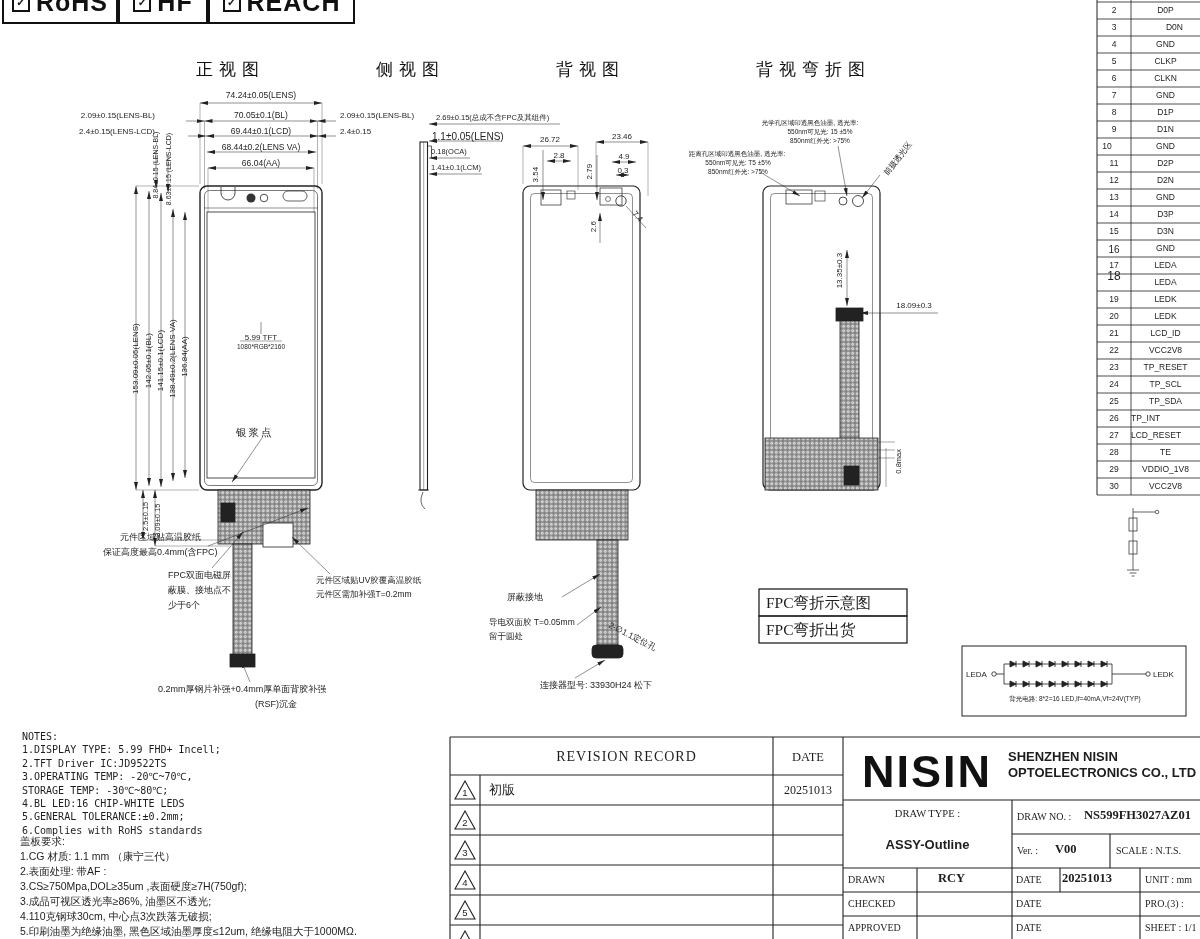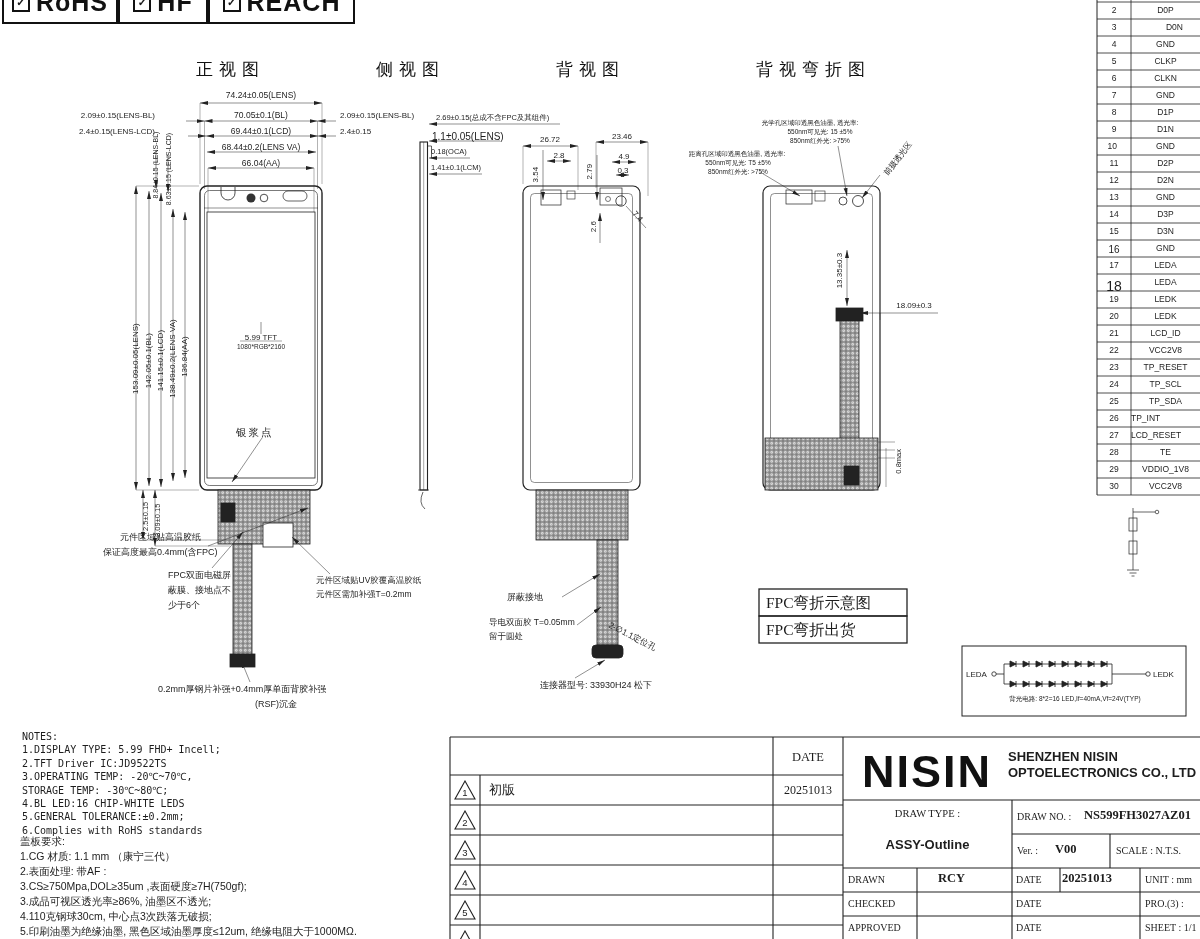--- a/index.html
+++ b/index.html
@@ -347,37 +347,37 @@
       <div class="lbl" style="left: 1097px; top: 57px; width: 34px; text-align: center; font-size: 8.5px;">5</div>
       <div class="lbl" style="left: 1131px; top: 57px; width: 69px; text-align: center; font-size: 8.5px;">CLKP</div>
       <div class="lbl" style="left: 1097px; top: 74px; width: 34px; text-align: center; font-size: 8.5px;">6</div>
       <div class="lbl" style="left: 1131px; top: 74px; width: 69px; text-align: center; font-size: 8.5px;">CLKN</div>
       <div class="lbl" style="left: 1097px; top: 91px; width: 34px; text-align: center; font-size: 8.5px;">7</div>
       <div class="lbl" style="left: 1131px; top: 91px; width: 69px; text-align: center; font-size: 8.5px;">GND</div>
       <div class="lbl" style="left: 1097px; top: 108px; width: 34px; text-align: center; font-size: 8.5px;">8</div>
       <div class="lbl" style="left: 1131px; top: 108px; width: 69px; text-align: center; font-size: 8.5px;">D1P</div>
       <div class="lbl" style="left: 1097px; top: 125px; width: 34px; text-align: center; font-size: 8.5px;">9</div>
       <div class="lbl" style="left: 1131px; top: 125px; width: 69px; text-align: center; font-size: 8.5px;">D1N</div>
-      <div class="lbl" style="left: 1097px; top: 142px; width: 20px; text-align: right; font-size: 8.5px;">10</div>
+      <div class="lbl" style="left: 1097px; top: 142px; width: 20px; text-align: center; font-size: 8.5px;">10</div>
       <div class="lbl" style="left: 1131px; top: 142px; width: 69px; text-align: center; font-size: 8.5px;">GND</div>
       <div class="lbl" style="left: 1097px; top: 159px; width: 34px; text-align: center; font-size: 8.5px;">11</div>
       <div class="lbl" style="left: 1131px; top: 159px; width: 69px; text-align: center; font-size: 8.5px;">D2P</div>
       <div class="lbl" style="left: 1097px; top: 176px; width: 34px; text-align: center; font-size: 8.5px;">12</div>
       <div class="lbl" style="left: 1131px; top: 176px; width: 69px; text-align: center; font-size: 8.5px;">D2N</div>
       <div class="lbl" style="left: 1097px; top: 193px; width: 34px; text-align: center; font-size: 8.5px;">13</div>
       <div class="lbl" style="left: 1131px; top: 193px; width: 69px; text-align: center; font-size: 8.5px;">GND</div>
       <div class="lbl" style="left: 1097px; top: 210px; width: 34px; text-align: center; font-size: 8.5px;">14</div>
       <div class="lbl" style="left: 1131px; top: 210px; width: 69px; text-align: center; font-size: 8.5px;">D3P</div>
       <div class="lbl" style="left: 1097px; top: 227px; width: 34px; text-align: center; font-size: 8.5px;">15</div>
       <div class="lbl" style="left: 1131px; top: 227px; width: 69px; text-align: center; font-size: 8.5px;">D3N</div>
       <div class="lbl" style="left: 1097px; top: 244px; width: 34px; text-align: center; font-size: 10px;">16</div>
       <div class="lbl" style="left: 1131px; top: 244px; width: 69px; text-align: center; font-size: 8.5px;">GND</div>
       <div class="lbl" style="left: 1097px; top: 261px; width: 34px; text-align: center; font-size: 8.5px;">17</div>
       <div class="lbl" style="left: 1131px; top: 261px; width: 69px; text-align: center; font-size: 8.5px;">LEDA</div>
-      <div class="lbl" style="left: 1097px; top: 278px; width: 34px; text-align: center; font-size: 14px;">18</div>
+      <div class="lbl" style="left: 1097px; top: 270px; width: 34px; text-align: center; font-size: 12px;">18</div>
       <div class="lbl" style="left: 1131px; top: 278px; width: 69px; text-align: center; font-size: 8.5px;">LEDA</div>
       <div class="lbl" style="left: 1097px; top: 295px; width: 34px; text-align: center; font-size: 8.5px;">19</div>
       <div class="lbl" style="left: 1131px; top: 295px; width: 69px; text-align: center; font-size: 8.5px;">LEDK</div>
       <div class="lbl" style="left: 1097px; top: 312px; width: 34px; text-align: center; font-size: 8.5px;">20</div>
       <div class="lbl" style="left: 1131px; top: 312px; width: 69px; text-align: center; font-size: 8.5px;">LEDK</div>
       <div class="lbl" style="left: 1097px; top: 329px; width: 34px; text-align: center; font-size: 8.5px;">21</div>
       <div class="lbl" style="left: 1131px; top: 329px; width: 69px; text-align: center; font-size: 8.5px;">LCD_ID</div>
       <div class="lbl" style="left: 1097px; top: 346px; width: 34px; text-align: center; font-size: 8.5px;">22</div>
       <div class="lbl" style="left: 1131px; top: 346px; width: 69px; text-align: center; font-size: 8.5px;">VCC2V8</div>
       <div class="lbl" style="left: 1097px; top: 363px; width: 34px; text-align: center; font-size: 8.5px;">23</div>
@@ -411,20 +411,21 @@
   <div id="notes-cn">
       <div class="lbl" style="left: 20px; top: 835px; font-size: 10.5px;">盖板要求:</div>
       <div class="lbl" style="left: 20px; top: 850px; font-size: 10.5px;">1.CG 材质: 1.1 mm （康宁三代）</div>
       <div class="lbl" style="left: 20px; top: 865px; font-size: 10.5px;">2.表面处理: 带AF  :</div>
       <div class="lbl" style="left: 20px; top: 880px; font-size: 10.5px;">3.CS≥750Mpa,DOL≥35um ,表面硬度≥7H(750gf);</div>
       <div class="lbl" style="left: 20px; top: 895px; font-size: 10.5px;">3.成品可视区透光率≥86%, 油墨区不透光;</div>
       <div class="lbl" style="left: 20px; top: 910px; font-size: 10.5px;">4.110克钢球30cm, 中心点3次跌落无破损;</div>
       <div class="lbl" style="left: 20px; top: 925px; font-size: 10.5px;">5.印刷油墨为绝缘油墨, 黑色区域油墨厚度≤12um, 绝缘电阻大于1000MΩ.</div>
     </div>
 
+  <div class="lbl serif c" style="left:480px;top:749px;width:293px;font-size:14px;letter-spacing:1px;">REVISION RECORD</div>
   <div class="lbl serif c" style="left:773px;top:750px;width:70px;font-size:12.5px;">DATE</div>
   <div id="rev-rows">
       <div style="position: absolute; left: 454px; top: 780px;"><svg width="22" height="20" viewBox="0 0 22 20">
     <path d="M11,1 L21,19 L1,19 Z" fill="none" stroke="#222" stroke-width="1.1"></path>
     <text x="11" y="16" text-anchor="middle" font-size="9.5" fill="#222">1</text>
         </svg></div>
       <div class="lbl" style="left: 489px; top: 783px; font-size: 13px;">初版</div>
       <div class="lbl" style="left: 773px; top: 784px; width: 70px; text-align: center; font-size: 12px; font-family: &quot;Liberation Serif&quot;, serif;">20251013</div>
       <div style="position: absolute; left: 454px; top: 810px;"><svg width="22" height="20" viewBox="0 0 22 20">
     <path d="M11,1 L21,19 L1,19 Z" fill="none" stroke="#222" stroke-width="1.1"></path>

